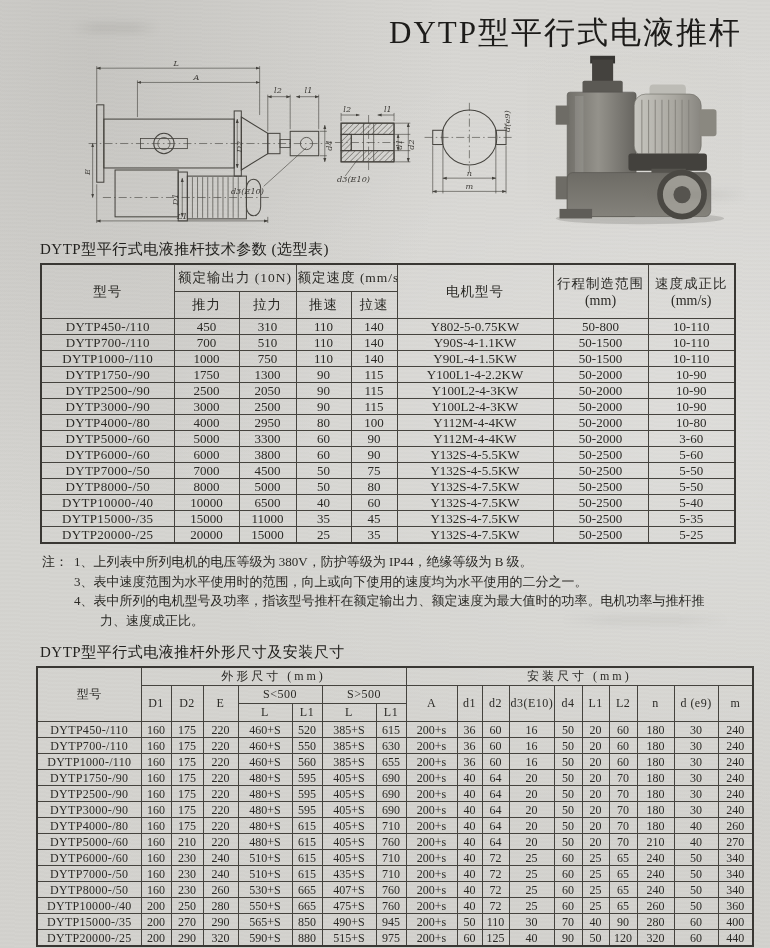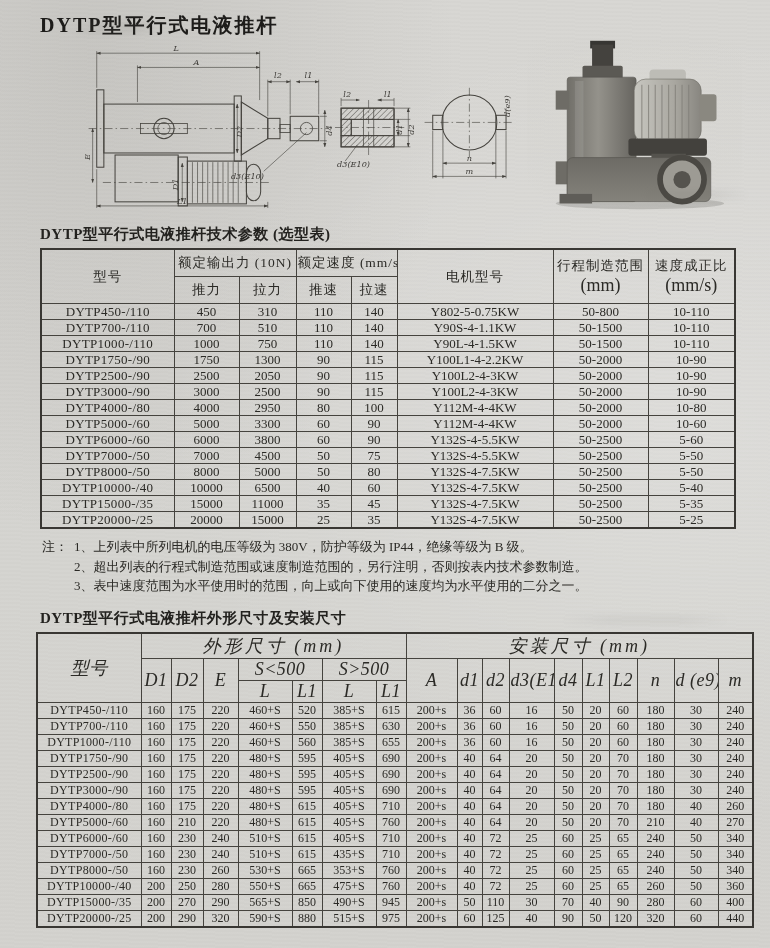--- a/index.html
+++ b/index.html
@@ -16,45 +16,45 @@
       repeating-linear-gradient(2deg, rgba(0,0,0,.012) 0 2px, rgba(255,255,255,.01) 2px 4px),
       linear-gradient(#d8d7d3,#d3d2ce);
     padding:10px 28px 0 40px;
   }
   .bleed{position:absolute;filter:blur(3px);opacity:.10;background:linear-gradient(90deg,transparent,#6a6862 30%,#6a6862 70%,transparent);border-radius:8px;}
   .bleed1{left:70px;top:22px;width:90px;height:12px;}
   .bleed2{left:640px;top:190px;width:110px;height:10px;opacity:.08;}
   .bleed3{left:560px;top:615px;width:170px;height:10px;opacity:.07;}
 
   .title{
-    text-align:left;font-size:20px;font-weight:bold;letter-spacing:2px;
+    text-align:right;font-size:31px;font-weight:normal;letter-spacing:2px;
     color:#1d1c1a;margin:2px 0 4px 0;
   }
   .figures{display:flex;align-items:flex-start;height:172px;margin-left:42px;}
   .drawing-svg{width:438px;height:168px;}
   .photo-svg{width:218px;height:176px;margin-left:12px;margin-top:-6px;}
 
-  .caption{font-size:15px;font-weight:bold;color:#23221f;letter-spacing:.5px;margin:10px 0 4px 0;}
+  .caption{font-size:15px;font-weight:normal;color:#23221f;letter-spacing:.5px;margin:10px 0 4px 0;}
   .caption2{margin-top:13px;}
 
   table{border-collapse:collapse;table-layout:fixed;background:transparent;}
   .t1{width:694px;}
   .t2{width:708px;margin-left:-4px;}
   th,td{
     border:1px solid #45433e;
     text-align:center;vertical-align:middle;
     font-weight:normal;color:#2b2a26;
     padding:0 1px;white-space:nowrap;overflow:hidden;
   }
   .t1{border:2px solid #393733;}
   .t2{border:2px solid #393733;}
   .t1 thead th{font-size:13.5px;letter-spacing:1px;height:26px;margin-top:20px;}
-  .t1 thead .unit-line{font-size:18px;letter-spacing:0;}
+  .t1 thead .unit-line{font-size:14px;letter-spacing:0;}
   .t1 tbody td{font-size:13px;height:15px;line-height:1;}
-  .t2 thead th{font-size:18px;height:17px;letter-spacing:.5px;font-style:italic;}
+  .t2 thead th{font-size:12px;height:17px;letter-spacing:.5px;}
   .t2 thead .group-th{letter-spacing:3px;}
   .t2 tbody td{font-size:12px;height:15px;line-height:1;}
   .t1 tbody td:first-child,.t2 tbody td:first-child{letter-spacing:.3px;}
 
   .notes{position:relative;margin:8px 0 0 2px;padding-left:32px;font-size:13px;line-height:1.5;color:#2a2925;width:648px;}
   .notes-prefix{position:absolute;left:0;top:0;}
   .note-item{padding-left:2em;text-indent:-2em;}
 
   .dim-text{font-family:"DejaVu Serif","Liberation Serif",serif;font-style:italic;font-size:8px;fill:#3c3a36;}
 </style>
@@ -360,21 +360,21 @@
           <td>10-80</td>
         </tr>
         <tr>
           <td>DYTP5000-/60</td>
           <td>5000</td>
           <td>3300</td>
           <td>60</td>
           <td>90</td>
           <td>Y112M-4-4KW</td>
           <td>50-2000</td>
-          <td>10-60</td>
+          <td>3-60</td>
         </tr>
         <tr>
           <td>DYTP6000-/60</td>
           <td>6000</td>
           <td>3800</td>
           <td>60</td>
           <td>90</td>
           <td>Y132S-4-5.5KW</td>
           <td>50-2500</td>
           <td>5-60</td>
@@ -428,22 +428,22 @@
           <td>Y132S-4-7.5KW</td>
           <td>50-2500</td>
           <td>5-25</td>
         </tr>
       </tbody>
   </table>
 
   <div class="notes">
     <span class="notes-prefix">注：</span>
     <div class="note-item">1、上列表中所列电机的电压等级为 380V，防护等级为 IP44，绝缘等级为 B 级。</div>
-    <div class="note-item">2、超出列表的行程式制造范围或速度制造范围的，另行注明，否则按表内技术参数制造。</div>
     <div class="note-item">3、表中速度范围为水平使用时的范围，向上或向下使用的速度均为水平使用的二分之一。</div>
+    <div class="note-item">4、表中所列的电机型号及功率，指该型号推杆在额定输出力、额定速度为最大值时的功率。电机功率与推杆推力、速度成正比。</div>
   </div>
 
   <div class="caption caption2">DYTP型平行式电液推杆外形尺寸及安装尺寸</div>
 
   <table class="t2">
     <colgroup>
       <col style="width:104px">
         <col style="width:30px">
         <col style="width:32px">
         <col style="width:35px">
@@ -693,21 +693,21 @@
           <td>50</td>
           <td>340</td>
         </tr>
         <tr>
           <td>DYTP8000-/50</td>
           <td>160</td>
           <td>230</td>
           <td>260</td>
           <td>530+S</td>
           <td>665</td>
-          <td>353+S</td>
+          <td>407+S</td>
           <td>760</td>
           <td>200+s</td>
           <td>40</td>
           <td>72</td>
           <td>25</td>
           <td>60</td>
           <td>25</td>
           <td>65</td>
           <td>240</td>
           <td>50</td>

